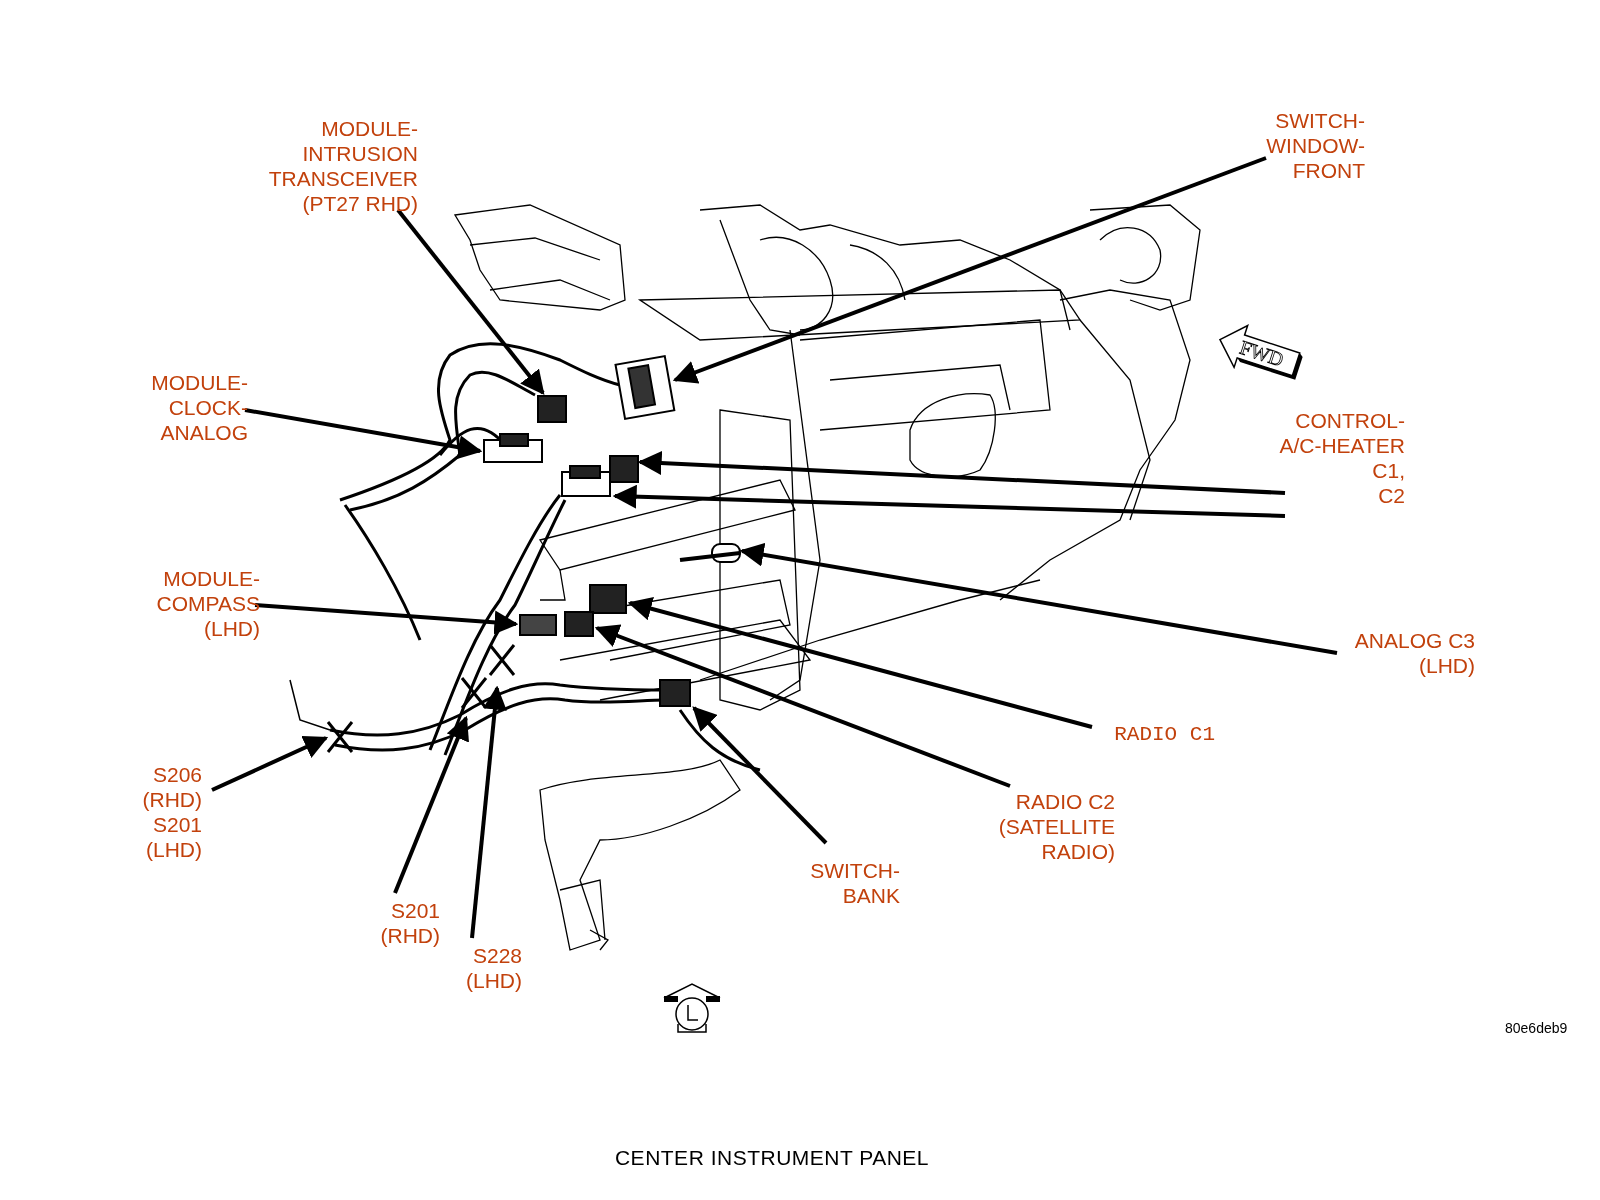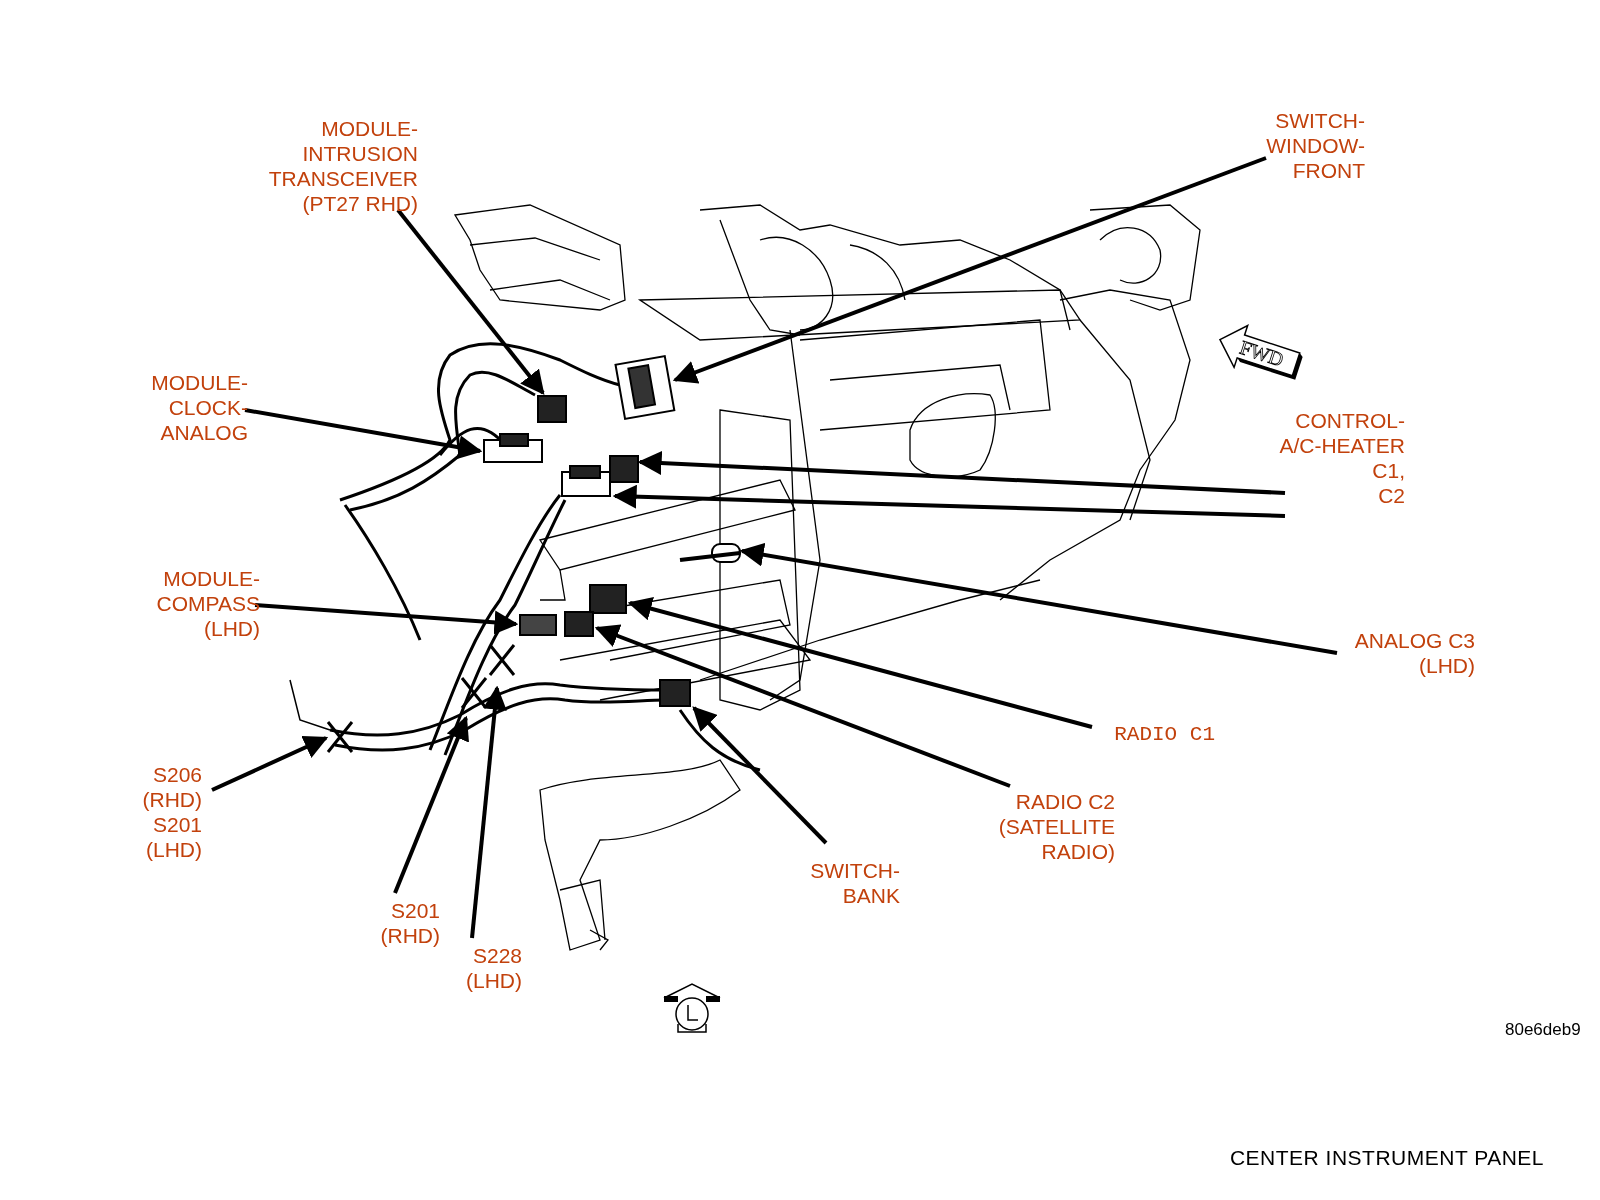--- a/index.html
+++ b/index.html
@@ -1,20 +1,20 @@
 <!DOCTYPE html>
 <html><head>
 <meta charset="utf-8">
 <style>
   html, body { margin:0; padding:0; background:#ffffff; }
   body { width:1600px; height:1200px; position:relative; overflow:hidden; font-family:"Liberation Sans", sans-serif; color:#000; }
   #art { position:absolute; left:0; top:0; width:1600px; height:1200px; }
   .lbl { position:absolute; text-align:right; font-size:21px; line-height:25px; white-space:pre; color:#c2410c; }
-  .code { position:absolute; font-size:17px; color:#000; }
-  .caption { position:absolute; left:0; width:1544px; top:1146px; text-align:right; font-size:21px; letter-spacing:0.5px; }
+  .code { position:absolute; font-size:14px; color:#000; }
+  .caption { position:absolute; left:0; width:1544px; top:1146px; text-align:center; font-size:21px; letter-spacing:0.5px; }
 </style>
 </head>
 <body>
 
 <svg id="art" viewBox="0 0 1600 1200" xmlns="http://www.w3.org/2000/svg">
   <defs>
     <marker id="ah" viewBox="0 0 10 10" refX="9" refY="5" markerWidth="6" markerHeight="6" orient="auto">
       <path d="M0,0 L10,5 L0,10 z" fill="#000"></path>
     </marker>
   </defs>

